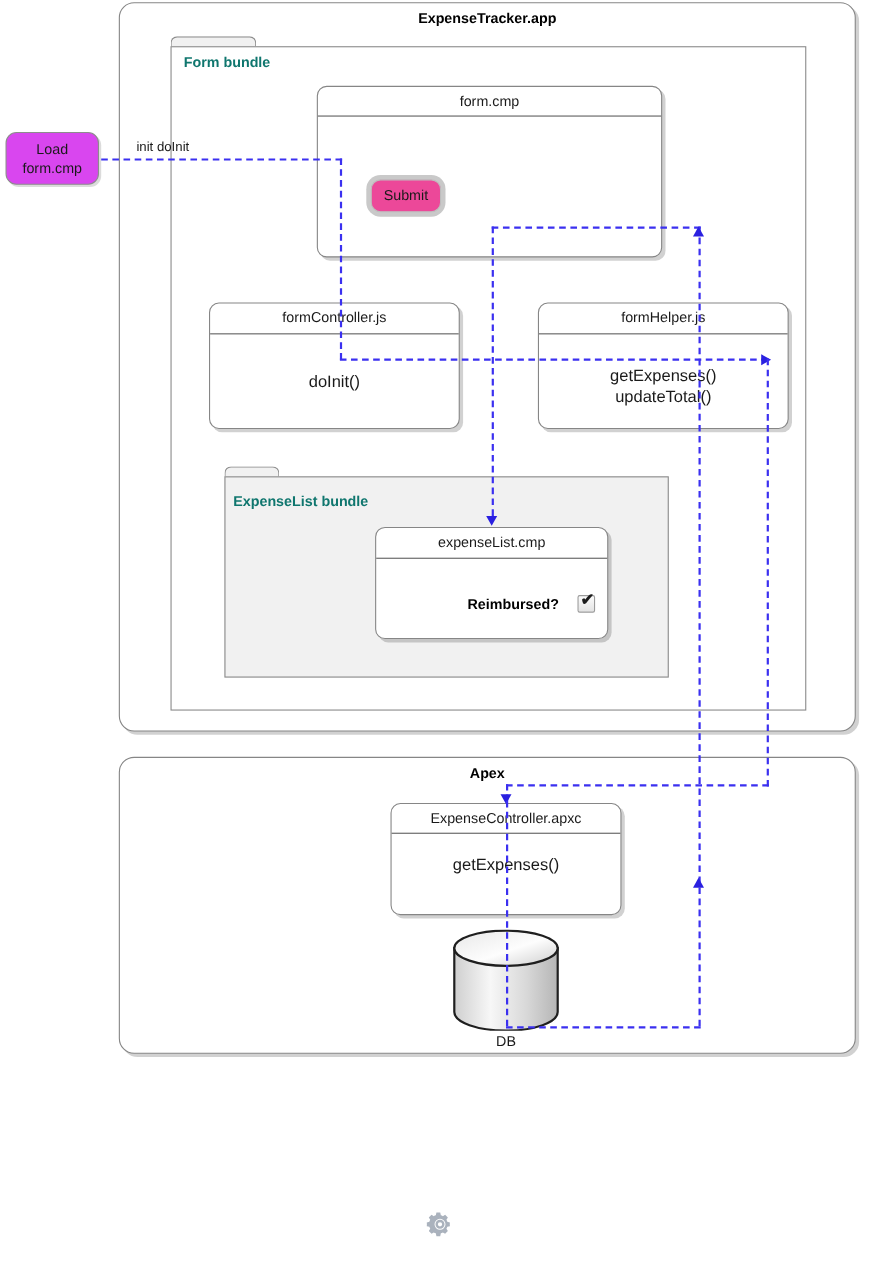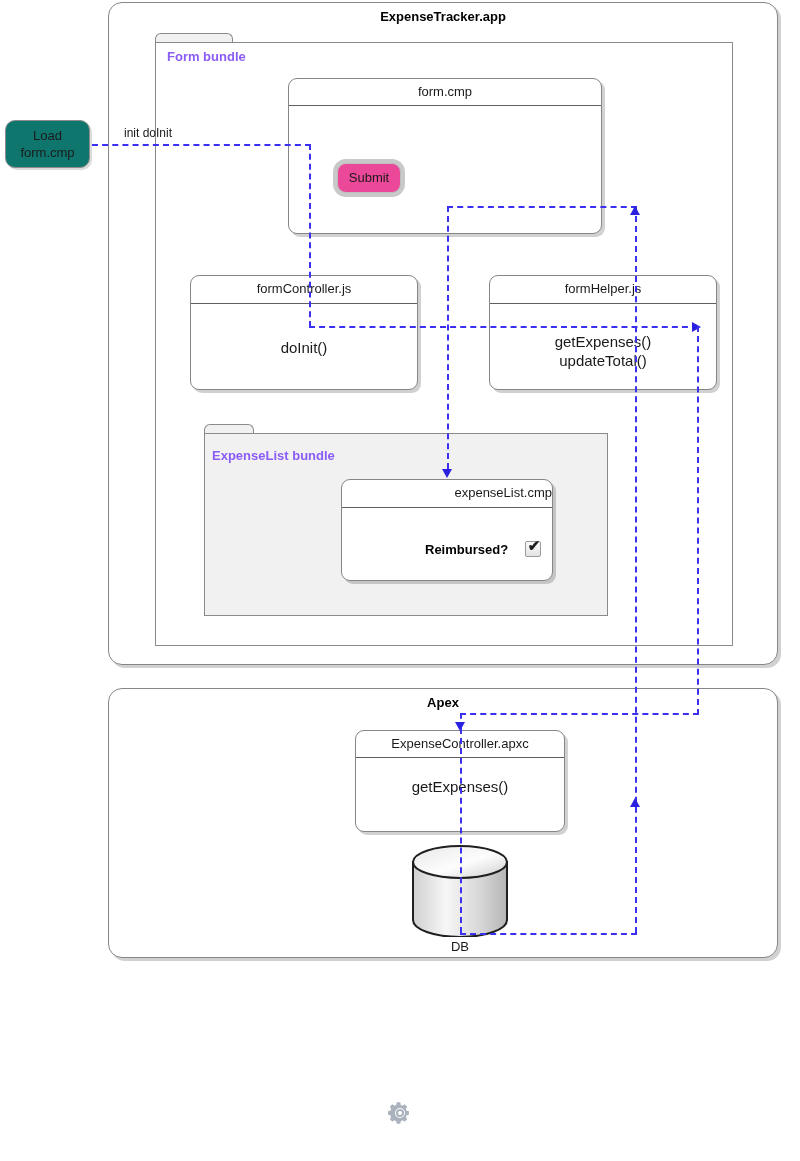--- a/index.html
+++ b/index.html
@@ -40,21 +40,21 @@
     box-sizing: border-box;
     border: 1px solid #8a8a8a;
     border-bottom: none;
     background: #f1f1f1;
     border-radius: 6px 6px 0 0;
   }
   .pkg-label {
     position: absolute;
     font-weight: bold;
     font-size: 13px;
-    color: #8b5cf6;
+    color: #0f766e;
     white-space: nowrap;
   }
 
   
   .cbox-title {
     position: absolute;
     left: 0;
     right: 0;
     top: 0;
     text-align: center;
@@ -89,21 +89,21 @@
     font-size: 13px;
     color: #000;
   }
 
   
   .event-node {
     position: absolute;
     box-sizing: border-box;
     border: 1px solid #8d8d8d;
     border-radius: 10px;
-    background: #0f766e;
+    background: #d946ef;
     box-shadow: 2px 2px 0 0 rgba(0,0,0,0.14);
     text-align: center;
     font-size: 13px;
     color: #1a1a1a;
     line-height: 17px;
     padding-top: 6px;
   }
 
   
   .submit-btn {
@@ -232,21 +232,21 @@
     <div class="cbox-divider" style="top:27px;"></div>
     <div class="cbox-body" style="top:56px;">getExpenses()</div>
     <div class="cbox-body" style="top:75px;">updateTotal()</div>
   </div>
 
   <div class="pkg-tab" style="left:204px; top:424px; width:50px; height:10px;"></div>
   <div class="pkg" style="left:204px; top:433px; width:404px; height:183px;"></div>
   <div class="pkg-label" style="left:212px; top:448px;">ExpenseList bundle</div>
 
   <div class="rnode" style="left:341px; top:479px; width:212px; height:102px;">
-    <div class="cbox-title" style="top:0px;text-align:right;">expenseList.cmp</div>
+    <div class="cbox-title" style="top:0px;">expenseList.cmp</div>
     <div class="cbox-divider" style="top:27px;"></div>
     <div class="cbx-label" style="left:83px; top:62px;">Reimbursed?</div>
     <div class="cbx-box" style="left:183px; top:61px;">
       <span class="cbx-tick">✔</span>
     </div>
   </div>
 
   <div class="rnode" style="left:108px; top:688px; width:670px; height:270px; border-radius:14px;">
     <div class="frame-title" style="top:6px;">Apex</div>
   </div>

